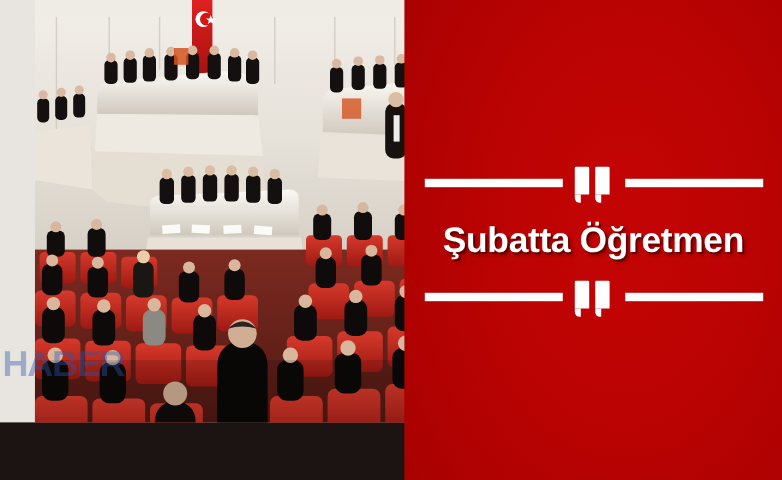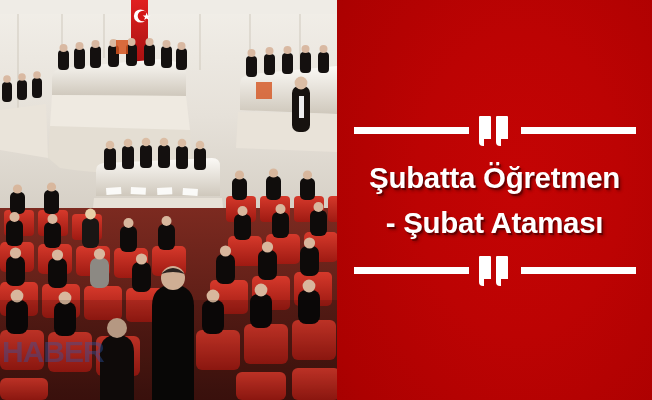--- a/index.html
+++ b/index.html
@@ -17,23 +17,24 @@
     height: 400px;
     overflow: hidden;
     background: #1c1412;
   }
 
   
   .photo {
     position: absolute;
     left: 0; top: 0;
     width: 337px;
-    height: 400px;
+    height: 352px;
     overflow: hidden;
     background: #e8e4df;
+    padding-left: 29px;
   }
   .photo svg { display: block; width: 337px; height: 400px; }
 
   .photo-watermark {
     position: absolute;
     left: 2px;
     bottom: 28px;
     width: 120px;
     height: 40px;
     font-size: 30px;
@@ -419,21 +420,20 @@
         <span class="qb qb-1"></span>
           <span class="qt qt-1"></span>
         <span class="qb qb-2"></span>
           <span class="qt qt-2"></span>
       </span>
       <span class="deco-rule deco-rule-right"></span>
     </div>
 
     <h1 class="headline">
       <span class="hl-line">Şubatta Öğretmen</span>
-      <span class="hl-line">- Şubat Ataması</span>
     </h1>
 
     <div class="deco deco-bottom">
       <span class="deco-rule deco-rule-left"></span>
       <span class="deco-quote">
         <span class="qb qb-1"></span>
           <span class="qt qt-1"></span>
         <span class="qb qb-2"></span>
           <span class="qt qt-2"></span>
       </span>

